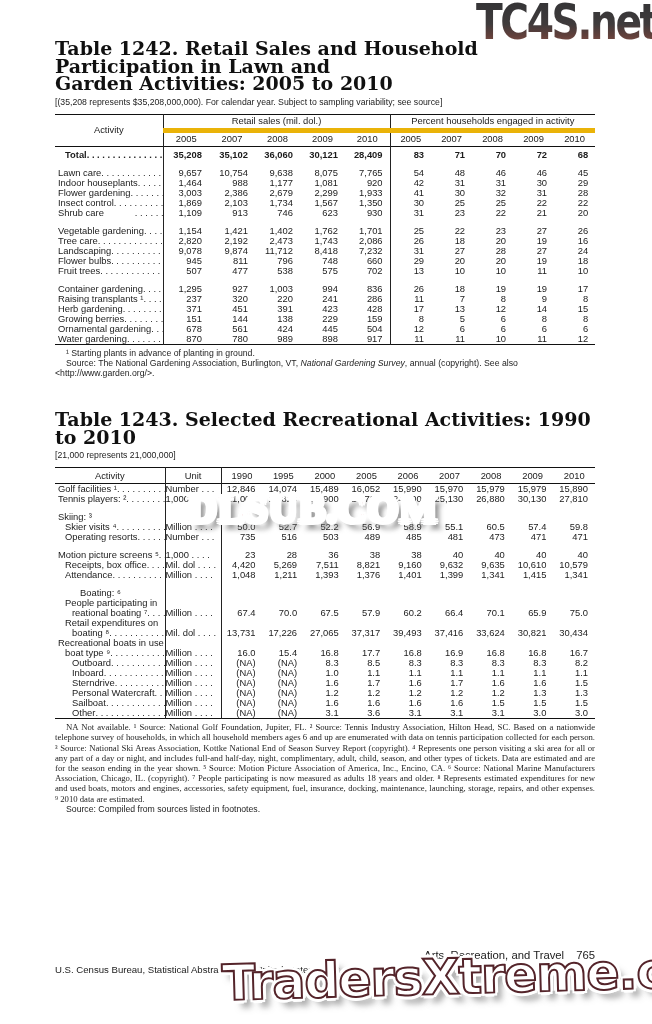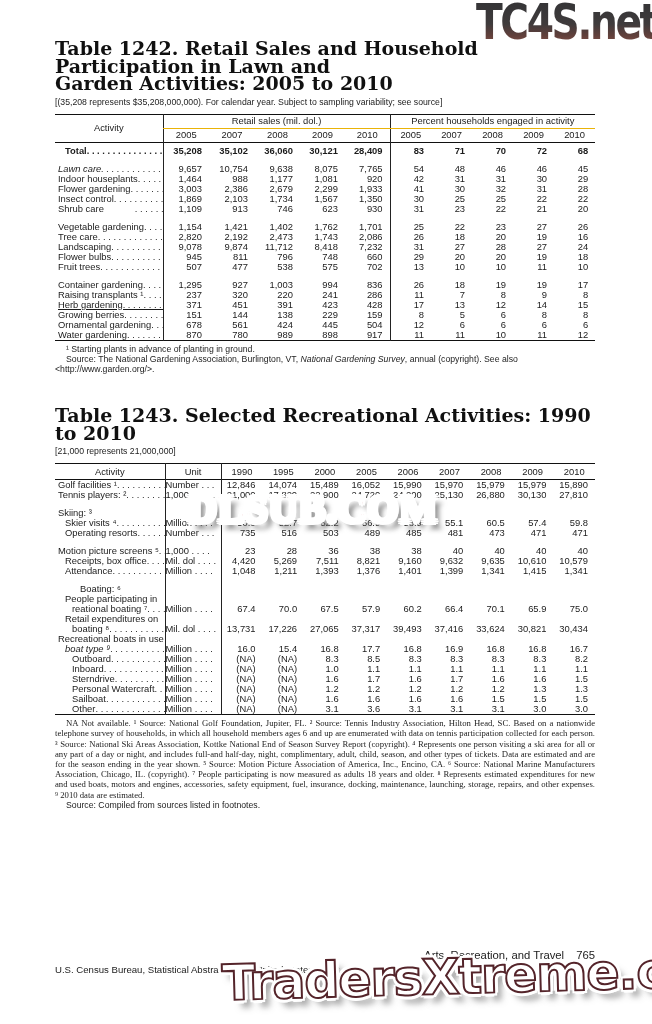--- a/index.html
+++ b/index.html
@@ -9,21 +9,21 @@
 
   
   .t-title{font-family:"DejaVu Serif","Liberation Serif",serif;font-weight:bold;font-size:19px;line-height:17.5px;margin:0 0 4px 0;color:#101010;}
   .bracket{font-size:8.7px;line-height:10px;margin:0 0 7px 0;color:#222;}
 
   
   table{border-collapse:collapse;table-layout:fixed;width:540px;border-top:1.6px solid #111;border-bottom:1.6px solid #111;}
   thead{border-bottom:1.5px solid #111;}
   th,td{padding:0;font-size:9.4px;line-height:10px;font-weight:normal;vertical-align:bottom;}
   th{text-align:center;vertical-align:middle;}
-  .grp{border-bottom:1px solid #eab308;height:13px;}
+  .grp{border-bottom:5px solid #eab308;height:13px;}
   .yr{height:13px;}
   .hd1243 th{height:15px;}
   .bl{border-left:1px solid #222;}
   td.num{text-align:right;padding-right:7px;white-space:nowrap;}
   td.lbl{overflow:hidden;}
   .lblflex{display:flex;align-items:baseline;overflow:hidden;white-space:nowrap;padding-left:3px;}
   .lblflex .dots{flex:1;overflow:hidden;white-space:nowrap;color:#222;}
   tr.sp td{height:8px;}
   tr.total td{font-weight:bold;height:13px;}
   tr.body td{height:9.9px;}
@@ -130,21 +130,21 @@
               <td class="num">72</td>
               <td class="num">68</td>
             </tr>
             <tr class="sp">
               <td></td>
               <td class="bl" colspan="5"></td>
               <td class="bl" colspan="5"></td>
             </tr>
             <tr class="body">
               <td class="lbl">
-                <div class="lblflex" style="padding-left: 3px; font-style: italic;">
+                <div class="lblflex" style="padding-left: 3px;">
                   <span class="t">Lawn care</span>
                   <span class="dots"> . . . . . . . . . . . . . . . . . . . . . . . . . . . . . . . . . .</span>
                 </div>
               </td>
               <td class="num bl">9,657</td>
               <td class="num">10,754</td>
               <td class="num">9,638</td>
               <td class="num">8,075</td>
               <td class="num">7,765</td>
               <td class="num bl">54</td>
@@ -356,21 +356,21 @@
               <td class="num">241</td>
               <td class="num">286</td>
               <td class="num bl">11</td>
               <td class="num">7</td>
               <td class="num">8</td>
               <td class="num">9</td>
               <td class="num">8</td>
             </tr>
             <tr class="body">
               <td class="lbl">
-                <div class="lblflex" style="padding-left: 3px; text-decoration: underline;">
+                <div class="lblflex" style="padding-left: 3px;">
                   <span class="t">Herb gardening</span>
                   <span class="dots"> . . . . . . . . . . . . . . . . . . . . . . . . . . . . . . . . . .</span>
                 </div>
               </td>
               <td class="num bl">371</td>
               <td class="num">451</td>
               <td class="num">391</td>
               <td class="num">423</td>
               <td class="num">428</td>
               <td class="num bl">17</td>
@@ -691,21 +691,21 @@
               <td class="lbl">
                 <div class="lblflex" style="padding-left: 3px;">
                   <span class="t">Recreational boats in use by</span>
                 </div>
               </td>
               <td class="bl"></td>
               <td class="bl" colspan="9"></td>
             </tr>
             <tr class="body">
               <td class="lbl">
-                <div class="lblflex" style="padding-left: 10px; font-style: italic;">
+                <div class="lblflex" style="padding-left: 10px;">
                   <span class="t">boat type ⁹</span>
                   <span class="dots"> . . . . . . . . . . . . . . . . . . . . . . . . . . . . . . . . . .</span>
                 </div>
               </td>
               <td class="bl unit">Million . . . .</td>
               <td class="num bl">16.0</td>
               <td class="num">15.4</td>
               <td class="num">16.8</td>
               <td class="num">17.7</td>
               <td class="num">16.8</td>

